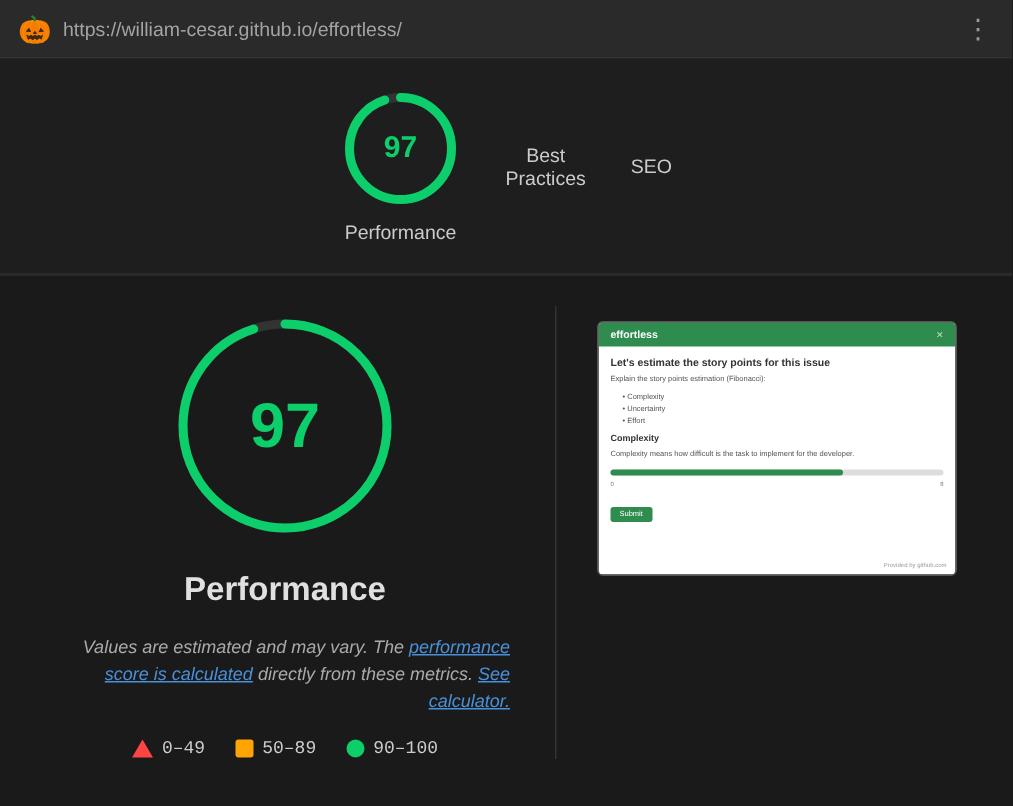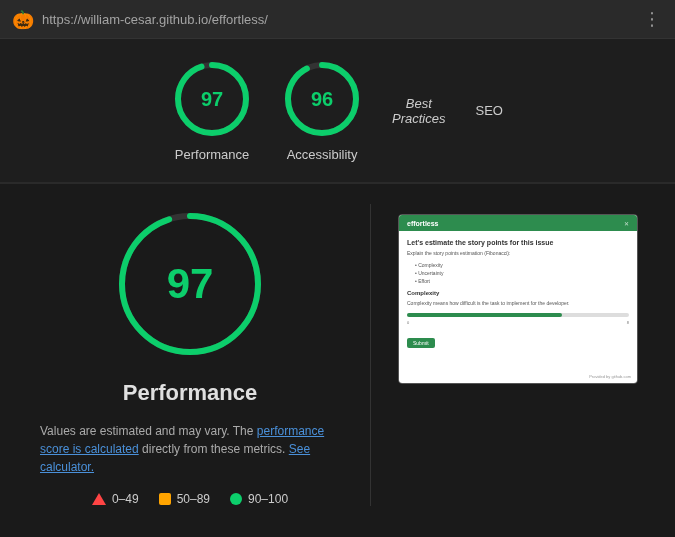--- a/index.html
+++ b/index.html
@@ -134,36 +134,38 @@
     .section-title {
       font-size: 22px;
       color: #e0e0e0;
       margin-bottom: 16px;
       text-align: center;
     }
 
     .description {
       font-size: 12px;
       color: #aaa;
-      text-align: left;
+      text-align: right;
       line-height: 1.5;
       max-width: 300px;
+      font-style: italic;
     }
 
     .description a {
       color: #4a90d9;
       text-decoration: underline;
     }
 
     
     .legend {
       display: flex;
       gap: 20px;
       margin-top: 16px;
       align-items: center;
+      font-family: Liberation Mono, monospace;
     }
 
     .legend-item {
       display: flex;
       align-items: center;
       gap: 6px;
       font-size: 12px;
       color: #ccc;
     }
 
@@ -343,33 +345,23 @@
     <div class="circle-container">
       <svg width="80" height="80" viewBox="0 0 80 80">
         <circle class="circle-bg" cx="40" cy="40" r="34"></circle>
         <circle class="circle-green" cx="40" cy="40" r="34" stroke-dasharray="213.6" stroke-dashoffset="11"></circle>
       </svg>
       <span class="circle-label">97</span>
     </div>
     <span class="score-name">Performance</span>
   </div>
 
+
   <div class="score-item">
-    <div class="circle-container">
-      <svg width="80" height="80" viewBox="0 0 80 80">
-        <circle class="circle-bg" cx="40" cy="40" r="34"></circle>
-        <circle class="circle-green" cx="40" cy="40" r="34" stroke-dasharray="213.6" stroke-dashoffset="16"></circle>
-      </svg>
-      <span class="circle-label">96</span>
-    </div>
-    <span class="score-name">Accessibility</span>
-  </div>
-
-  <div class="score-item">
-    <span class="score-name" style="text-align:center;font-style:italic;">Best<br>Practices</span>
+    <span class="score-name" style="text-align:center;">Best<br>Practices</span>
   </div>
 
   <div class="score-item">
     <span class="score-name">SEO</span>
   </div>
 </div>
 
 <div class="main-content">
 
   <div class="left-panel">

